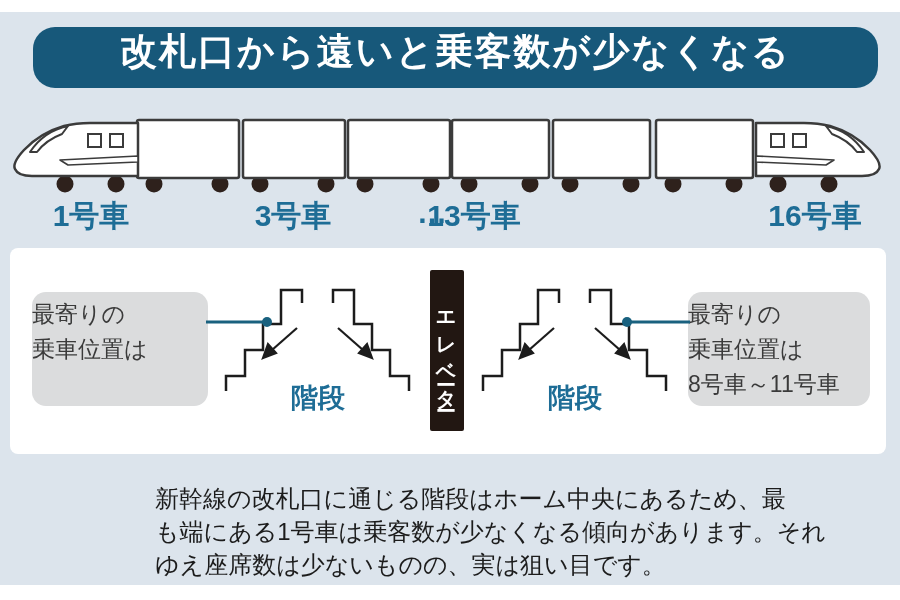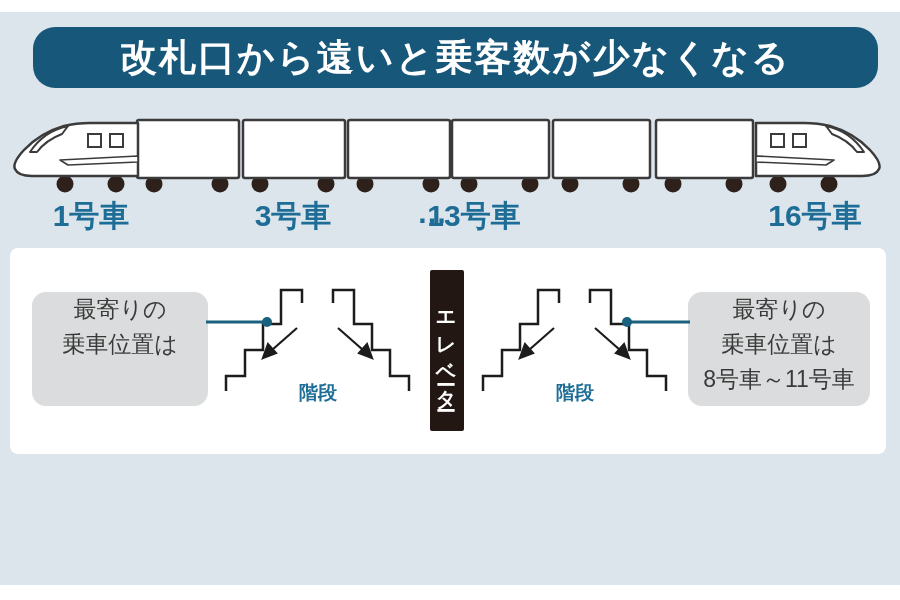--- a/index.html
+++ b/index.html
@@ -12,45 +12,45 @@
     background:#ffffff;
     font-family:"Liberation Sans","DejaVu Sans",sans-serif;
   }
   .card{
     position:absolute; left:0; top:12px; width:900px; height:573px;
     background:var(--card);
   }
   .banner{
     position:absolute; left:33px; top:27px; width:845px; height:61px;
     background:var(--teal); border-radius:22px;
-    display:flex; align-items:center; justify-content:center;
+    display:flex; justify-content:center;
   }
   .banner-title{
     color:#ffffff; font-size:37px; font-weight:bold; letter-spacing:2px;
     white-space:nowrap;
   }
   .panel{
     position:absolute; left:10px; top:248px; width:876px; height:206px;
     background:#ffffff; border-radius:8px;
   }
   .note{
     position:absolute; top:292px; height:114px; background:var(--note);
-    border-radius:14px; text-align:center; color:#3a3a3a;
-    font-size:23px; font-weight:500; line-height:35px; 
+    border-radius:14px; text-align:left; color:#3a3a3a;
+    font-size:23px; font-weight:500; line-height:35px; padding-top:5px;
     box-sizing:border-box;
   }
   .note-left{ left:32px;  width:176px; }
   .note-right{ left:688px; width:182px; }
   .car-label{
     position:absolute; top:196px; width:140px; text-align:center;
     color:var(--label); font-size:30px; font-weight:bold; white-space:nowrap;
   }
   .stairs-label{
     position:absolute; top:380px; width:120px; text-align:center;
-    color:var(--label); font-size:19px; font-weight:bold;
+    color:var(--label); font-size:27px; font-weight:bold;
   }
   .elevator{
     position:absolute; left:430px; top:270px; width:34px; height:161px;
     background:var(--black); border-radius:2px;
     display:flex; align-items:center; justify-content:center;
   }
   .elevator-text{
     writing-mode:vertical-rl; color:#ffffff; font-size:20px; font-weight:bold;
     letter-spacing:2px; white-space:nowrap;
   }
@@ -171,14 +171,19 @@
   <div class="car-label z-text" style="left:404px">13号車</div>
   <div class="car-label z-text" style="left:745px">16号車</div>
 
   <div class="stairs-label z-text" style="left:258px">階段</div>
   <div class="stairs-label z-text" style="left:515px">階段</div>
 
   <div class="elevator z-text">
     <span class="elevator-text">エレベーター</span>
   </div>
 
+  <div class="caption z-text">
+    <div>新幹線の改札口に通じる階段はホーム中央にあるため、最</div>
+    <div>も端にある1号車は乗客数が少なくなる傾向があります。それ</div>
+    <div>ゆえ座席数は少ないものの、実は狙い目です。</div>
+  </div>
 
 </div>
 
 </body></html>

